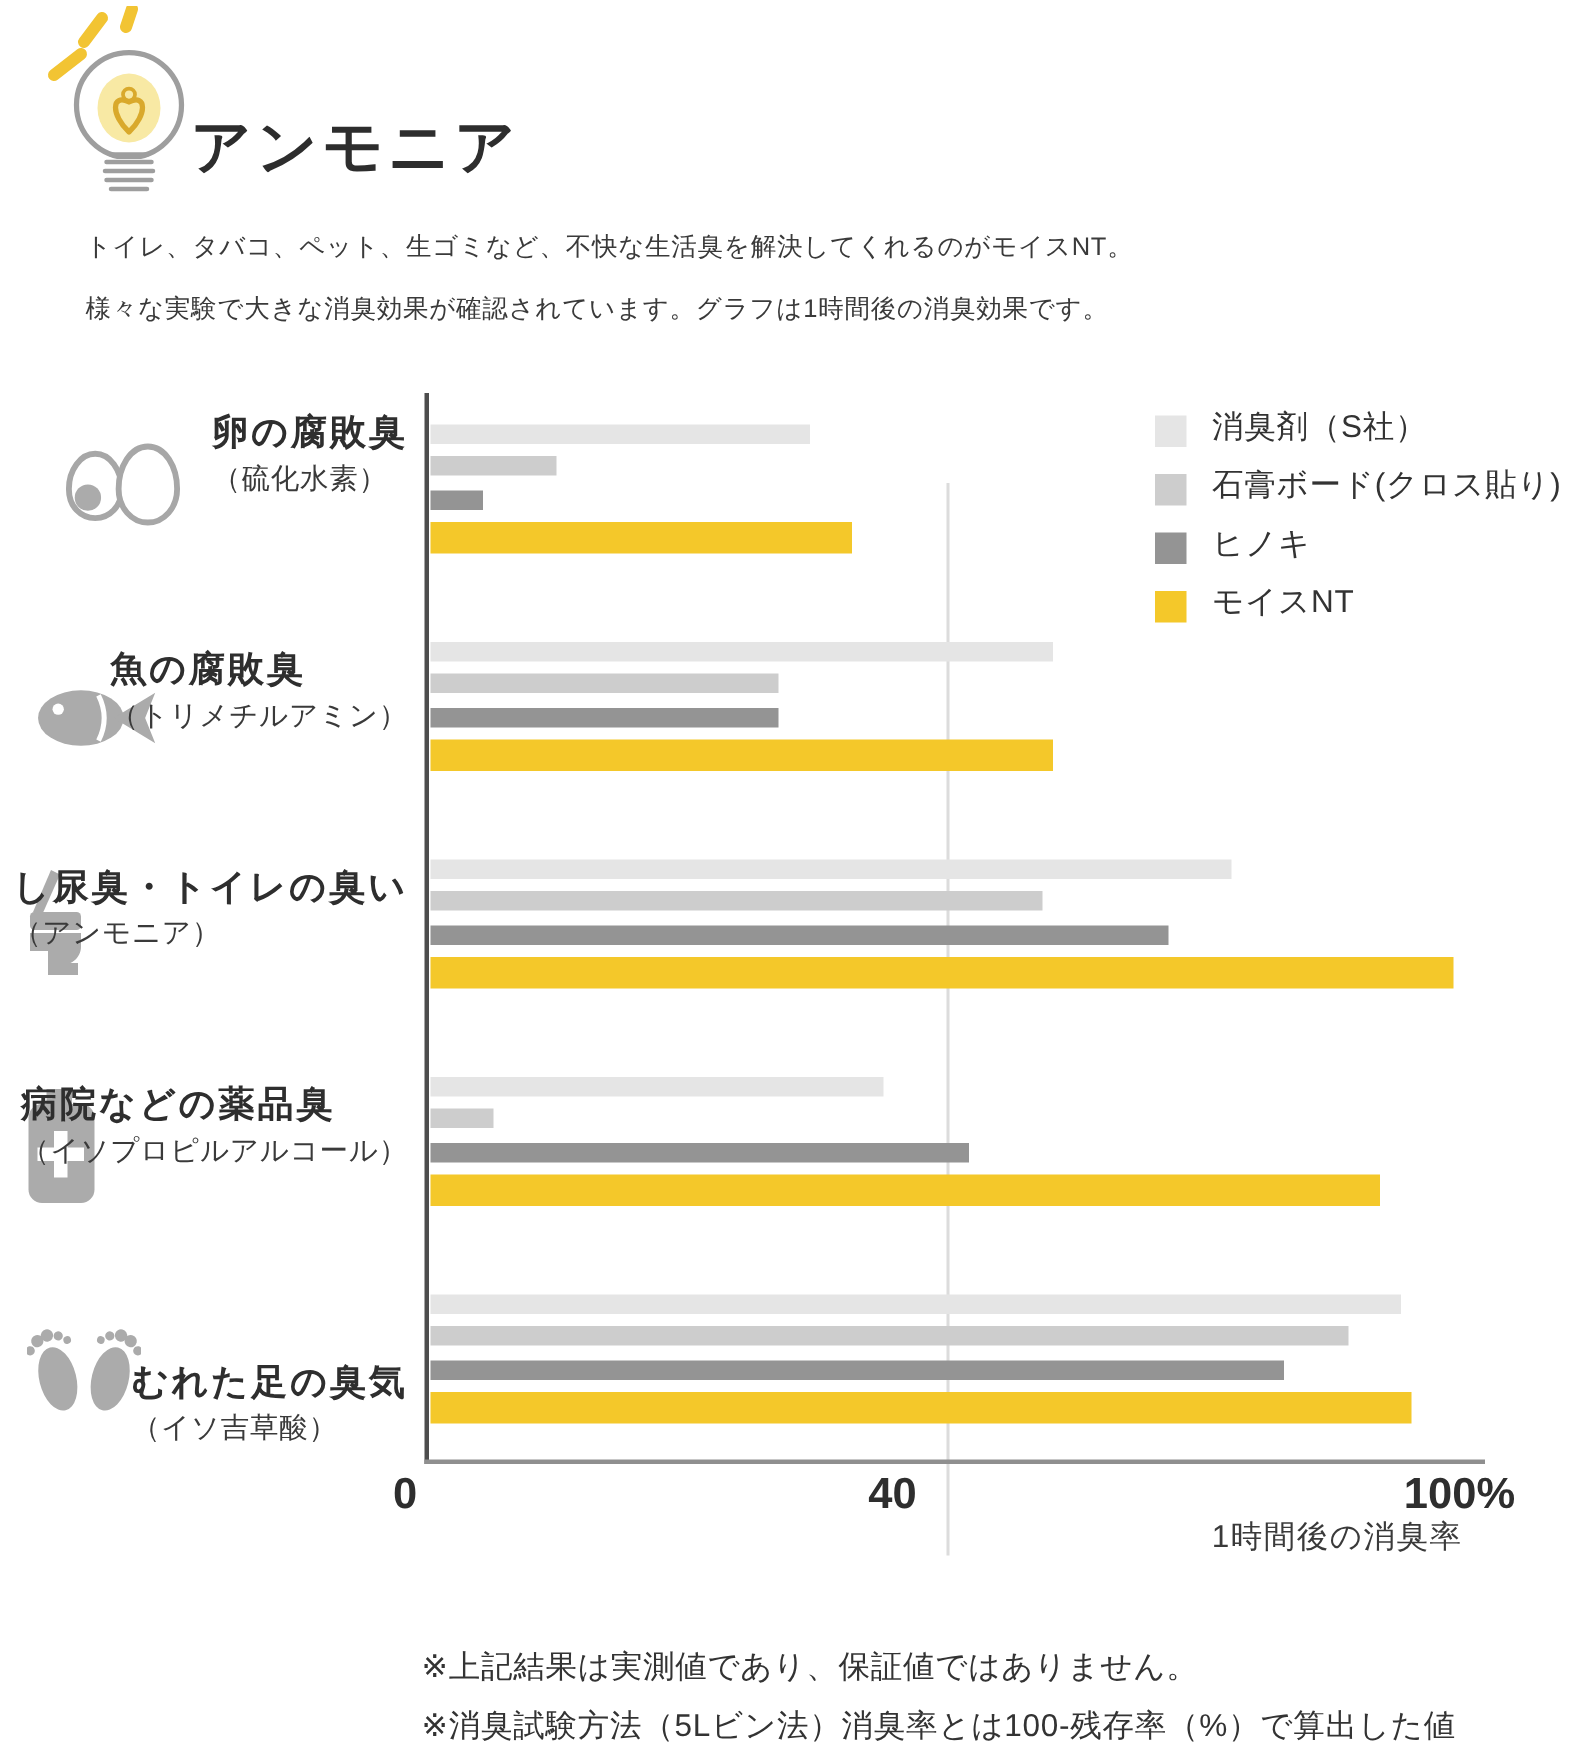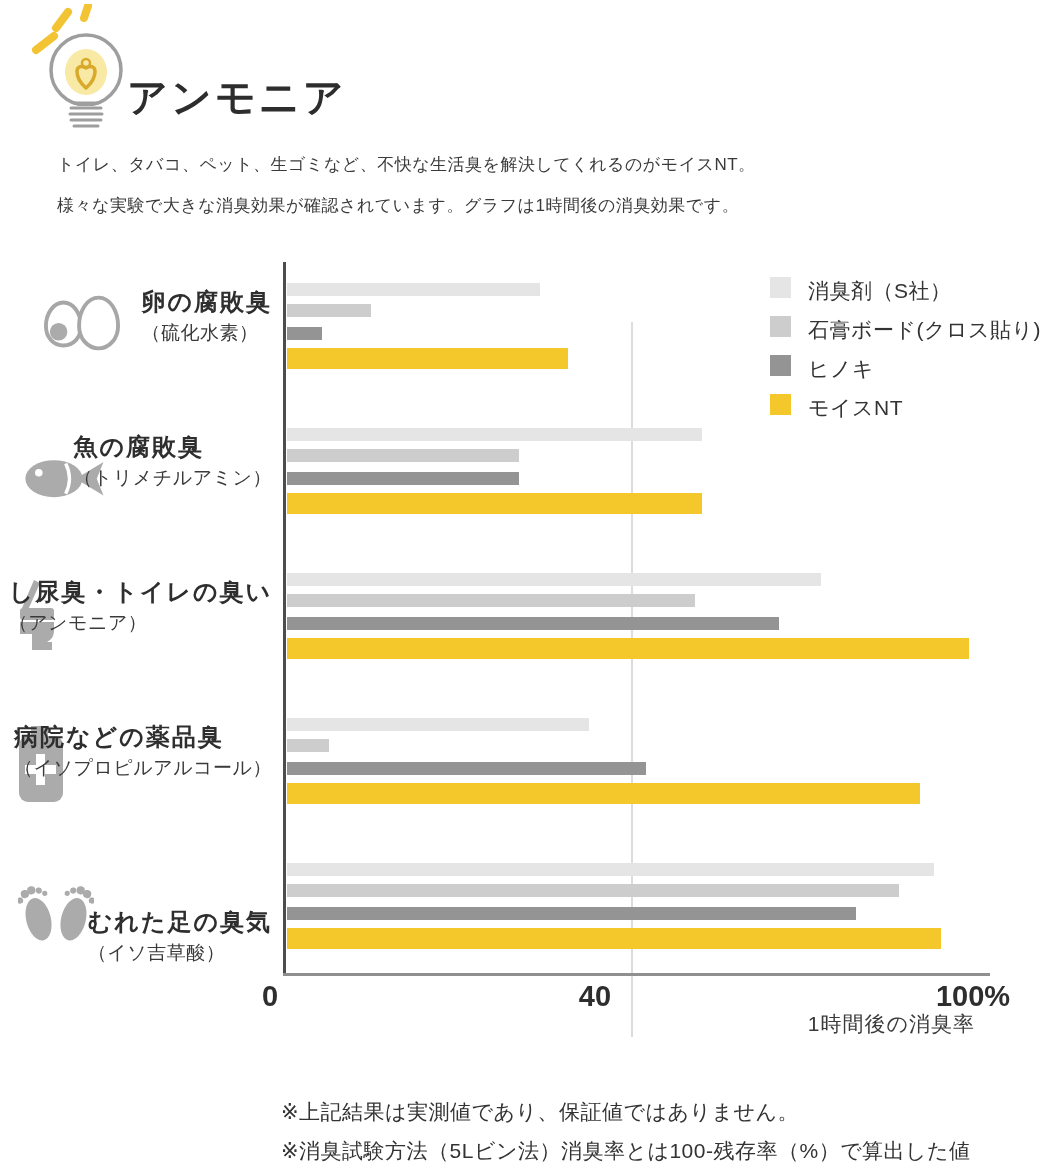--- a/index.html
+++ b/index.html
@@ -21,21 +21,21 @@
   .axis-x   { position:absolute; left:283px; top:973px; width:707px; height:3px;  background:#8f8f8f; }
   .gridline { position:absolute; left:631px; top:322px; width:2px;  height:715px; background:#dcdcdc; }
   .bar { position:absolute; z-index:2; }
   
   .cat-label { position:absolute; right:784px; text-align:left; white-space:nowrap; z-index:1; }
   .cat-main  { font-size:24px; font-weight:700; color:#2e2e2e; letter-spacing:2px; line-height:34px; }
   .cat-sub   { font-size:19px; color:#3a3a3a; line-height:28px; letter-spacing:0.5px; }
   .icon { position:absolute; }
   
   .legend { position:absolute; left:770px; top:277px; z-index:3; }
-  .legend-item { display:flex; align-items:flex-start; height:21px; margin-bottom:18px; }
+  .legend-item { display:flex; align-items:flex-end; height:21px; margin-bottom:18px; }
   .legend-swatch { width:21px; height:21px; margin-right:17px; flex:0 0 auto; }
   .legend-label { font-size:21px; color:#333; white-space:nowrap; letter-spacing:0.5px; }
   
   .tick { position:absolute; top:980px; font-size:29px; font-weight:700; color:#2e2e2e; text-align:center; }
   .tick-0   { left:240px; width:60px; }
   .tick-50  { left:545px; width:100px; }
   .tick-100 { left:888px; width:170px; }
   .xlabel { position:absolute; left:655px; top:1010px; width:320px; text-align:right;
             font-size:21px; color:#3a3a3a; letter-spacing:1px; }
   .footnotes { position:absolute; left:281px; top:1092px; font-size:21px; color:#333;
@@ -97,21 +97,21 @@
   <div class="footnotes">
     <div>※上記結果は実測値であり、保証値ではありません。</div>
     <div>※消臭試験方法（5Lビン法）消臭率とは100-残存率（%）で算出した値</div>
   </div>
 
 <div class="icon" style="left: 43px; top: 294px; width: 78px; height: 58px;"><svg viewBox="0 0 80 58" width="100%" height="100%">
         <path d="M21,8 C11,8 3,19 3,32 C3,44 11,52 21,52 C31,52 39,44 39,32 C39,19 31,8 21,8 Z" fill="#fff" stroke="#A7A7A7" stroke-width="4"></path>
         <circle cx="16" cy="38" r="9" fill="#ABABAB"></circle>
         <path d="M57,3 C45,3 37,17 37,32 C37,45 46,55 57,55 C68,55 77,45 77,32 C77,17 69,3 57,3 Z" fill="#fff" stroke="#A7A7A7" stroke-width="4"></path>
       </svg></div>
-    <div class="cat-label" style="top: 285px; margin-left: 28px;">
+    <div class="cat-label" style="top: 272px; margin-left: 28px;">
       <div class="cat-main">卵の腐敗臭</div>
       <div class="cat-sub">（硫化水素）</div>
     </div>
     <div class="bar" style="left: 287px; top: 283px; width: 253px; height: 13px; background: rgb(229, 229, 229);"></div>
     <div class="bar" style="left: 287px; top: 304px; width: 84px; height: 13px; background: rgb(205, 205, 205);"></div>
     <div class="bar" style="left: 287px; top: 327px; width: 35px; height: 13px; background: rgb(148, 148, 148);"></div>
     <div class="bar" style="left: 287px; top: 348px; width: 281px; height: 21px; background: rgb(244, 200, 42);"></div>
     <div class="icon" style="left: 22px; top: 444px; width: 84px; height: 66px;"><svg viewBox="0 0 100 64" width="100%" height="100%">
         <ellipse cx="38" cy="34" rx="34" ry="22" fill="#ABABAB"></ellipse>
         <path d="M64,34 L97,14 L89,34 L97,54 Z" fill="#ABABAB"></path>

